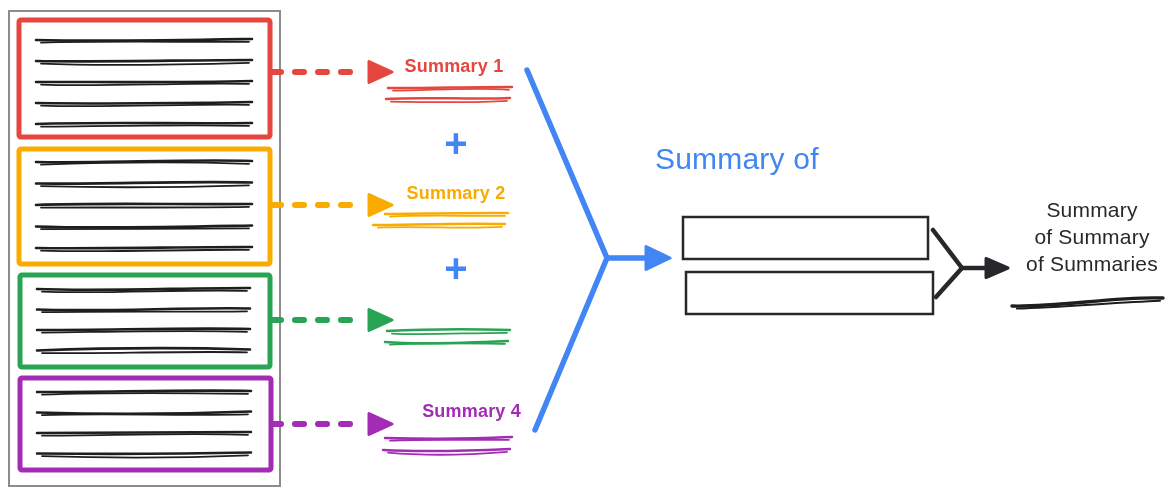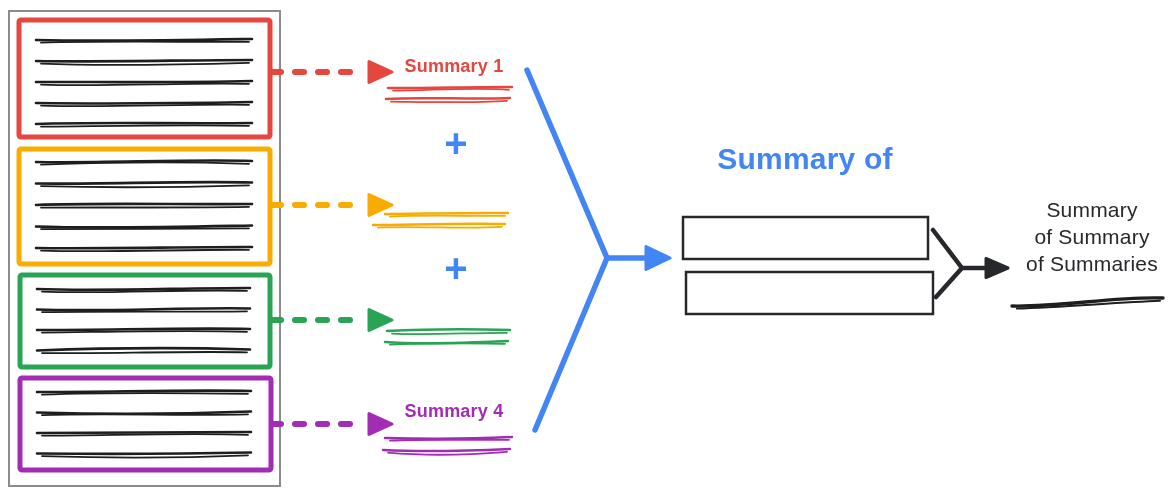--- a/index.html
+++ b/index.html
@@ -16,35 +16,34 @@
     width:134px;
     text-align:center;
     font-size:18px;
     font-weight:600;
     letter-spacing:.2px;
     white-space:nowrap;
   }
   .s1{left:387px;top:56px;}
   .s2{left:389px;top:183px;}
   .s3{left:389px;top:298px;}
-  .s4{left:387px;top:401px;}
+  .s4{left:387px;top:401px;text-align:right;}
   .plus{
     position:absolute;
     width:40px;height:40px;
     display:flex;align-items:center;justify-content:center;
     font-size:40px;font-weight:800;
     line-height:40px;
   }
   .p1{left:436px;top:123px;}
   .p2{left:436px;top:248px;}
   .heading{
     position:absolute;
     left:655px;top:134px;width:300px;
-    text-align:center;
-    font-size:30px;font-weight:700;
+    font-size:30px;font-weight:400;
     line-height:49px;
     letter-spacing:.2px;
   }
   .final{
     position:absolute;
     left:1003px;top:196px;width:178px;
     text-align:center;
     font-size:21px;font-weight:500;
     line-height:27px;
     letter-spacing:.2px;
@@ -143,20 +142,21 @@
 
     <rect x="683" y="217" width="245" height="42" fill="#ffffff" stroke-width="2.5" stroke="#26282B"></rect>
     <rect x="686" y="272" width="247" height="42" fill="#ffffff" stroke-width="2.5" stroke="#26282B"></rect>
 
     <path d="M933 230 L962 268 L936 297" fill="none" stroke-width="4.5" stroke-linecap="round" stroke-linejoin="round" stroke="#26282B"></path>
     <line x1="962" y1="268" x2="988" y2="268" stroke-width="4.5" stroke-linecap="round" stroke="#26282B"></line>
     <polygon points="1008,268 986,258.5 986,277.5" stroke-width="3" stroke-linejoin="round" stroke="#26282B" fill="#26282B"></polygon>
   </svg>
 
   <div class="lbl s1" style="color: rgb(229, 70, 62);">Summary 1</div>
+  <div class="lbl s2" style="color: rgb(249, 171, 0);">Summary 2</div>
   <div class="lbl s4" style="color: rgb(163, 44, 181);">Summary 4</div>
 
   <div class="plus p1" style="color: rgb(66, 133, 244);">+</div>
   <div class="plus p2" style="color: rgb(66, 133, 244);">+</div>
 
   <div class="heading" style="color: rgb(66, 133, 244);">
     <div>Summary of</div>
   </div>
 
   <div class="final" style="color: rgb(38, 40, 43);">

